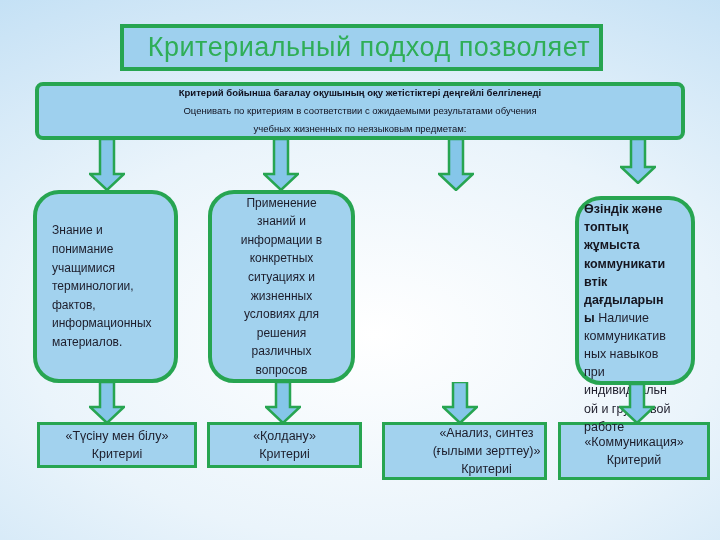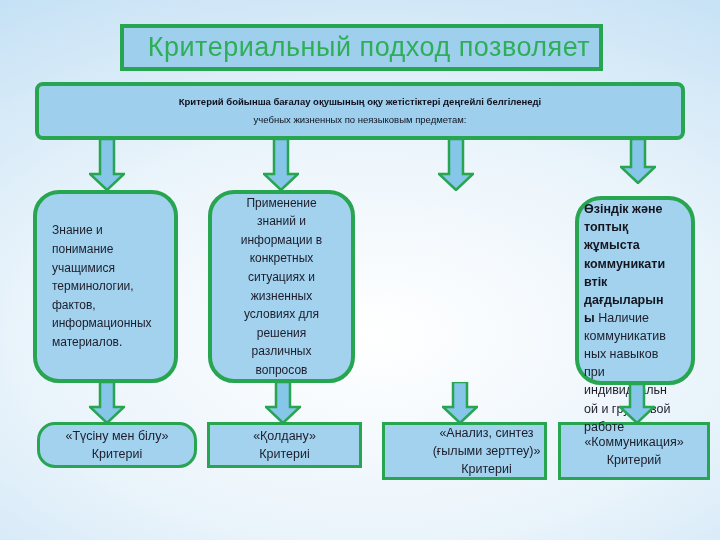--- a/index.html
+++ b/index.html
@@ -93,39 +93,40 @@
     display: flex; align-items: center; justify-content: center;
     z-index: 2;
   }
   .crit-box .crit-text {
     color: #1d1d2b;
     font-size: 12.5px;
     line-height: 1.45;
     text-align: center;
     white-space: pre-line;
   }
-  .crit-box-1 { left: 37px;  width: 160px; height: 46px; border-radius: 18px; }
+  .crit-box-1 { left: 37px;  width: 160px; height: 46px; }
   .crit-box-2 { left: 207px; width: 155px; height: 46px; }
   .crit-box-3 { left: 382px; width: 165px; height: 58px; padding-left: 44px; }
   .crit-box-4 { left: 558px; width: 152px; height: 58px; }
   .arrow { position: absolute; z-index: 2; }
   .arrow.over-text { z-index: 4; }
   .arrow svg { display: block; }
 </style>
 </head>
 <body>
 
 <div class="slide">
 
   <div class="title-box">
     <span>Критериальный подход позволяет</span>
   </div>
 
   <div class="subtitle-box">
     <div class="sub-line bold">Критерий бойынша бағалау оқушының оқу жетістіктері деңгейлі белгіленеді</div>
+    <div class="sub-line">Оценивать по критериям в соответствии с ожидаемыми результатами обучения</div>
     <div class="sub-line">учебных жизненных по неязыковым предметам:</div>
   </div>
 
   <div class="arrow" style="left:89px; top:139px;">
     <svg width="36" height="52" viewBox="0 0 36 52">
         <polygon points="11,0 25,0 25,35 35,35 18,51 1,35 11,35" fill="#85c6e9" stroke="#27a551" stroke-width="2.5"></polygon>
       </svg>
   </div>
   <div class="arrow" style="left:263px; top:139px;">
     <svg width="36" height="52" viewBox="0 0 36 52">

